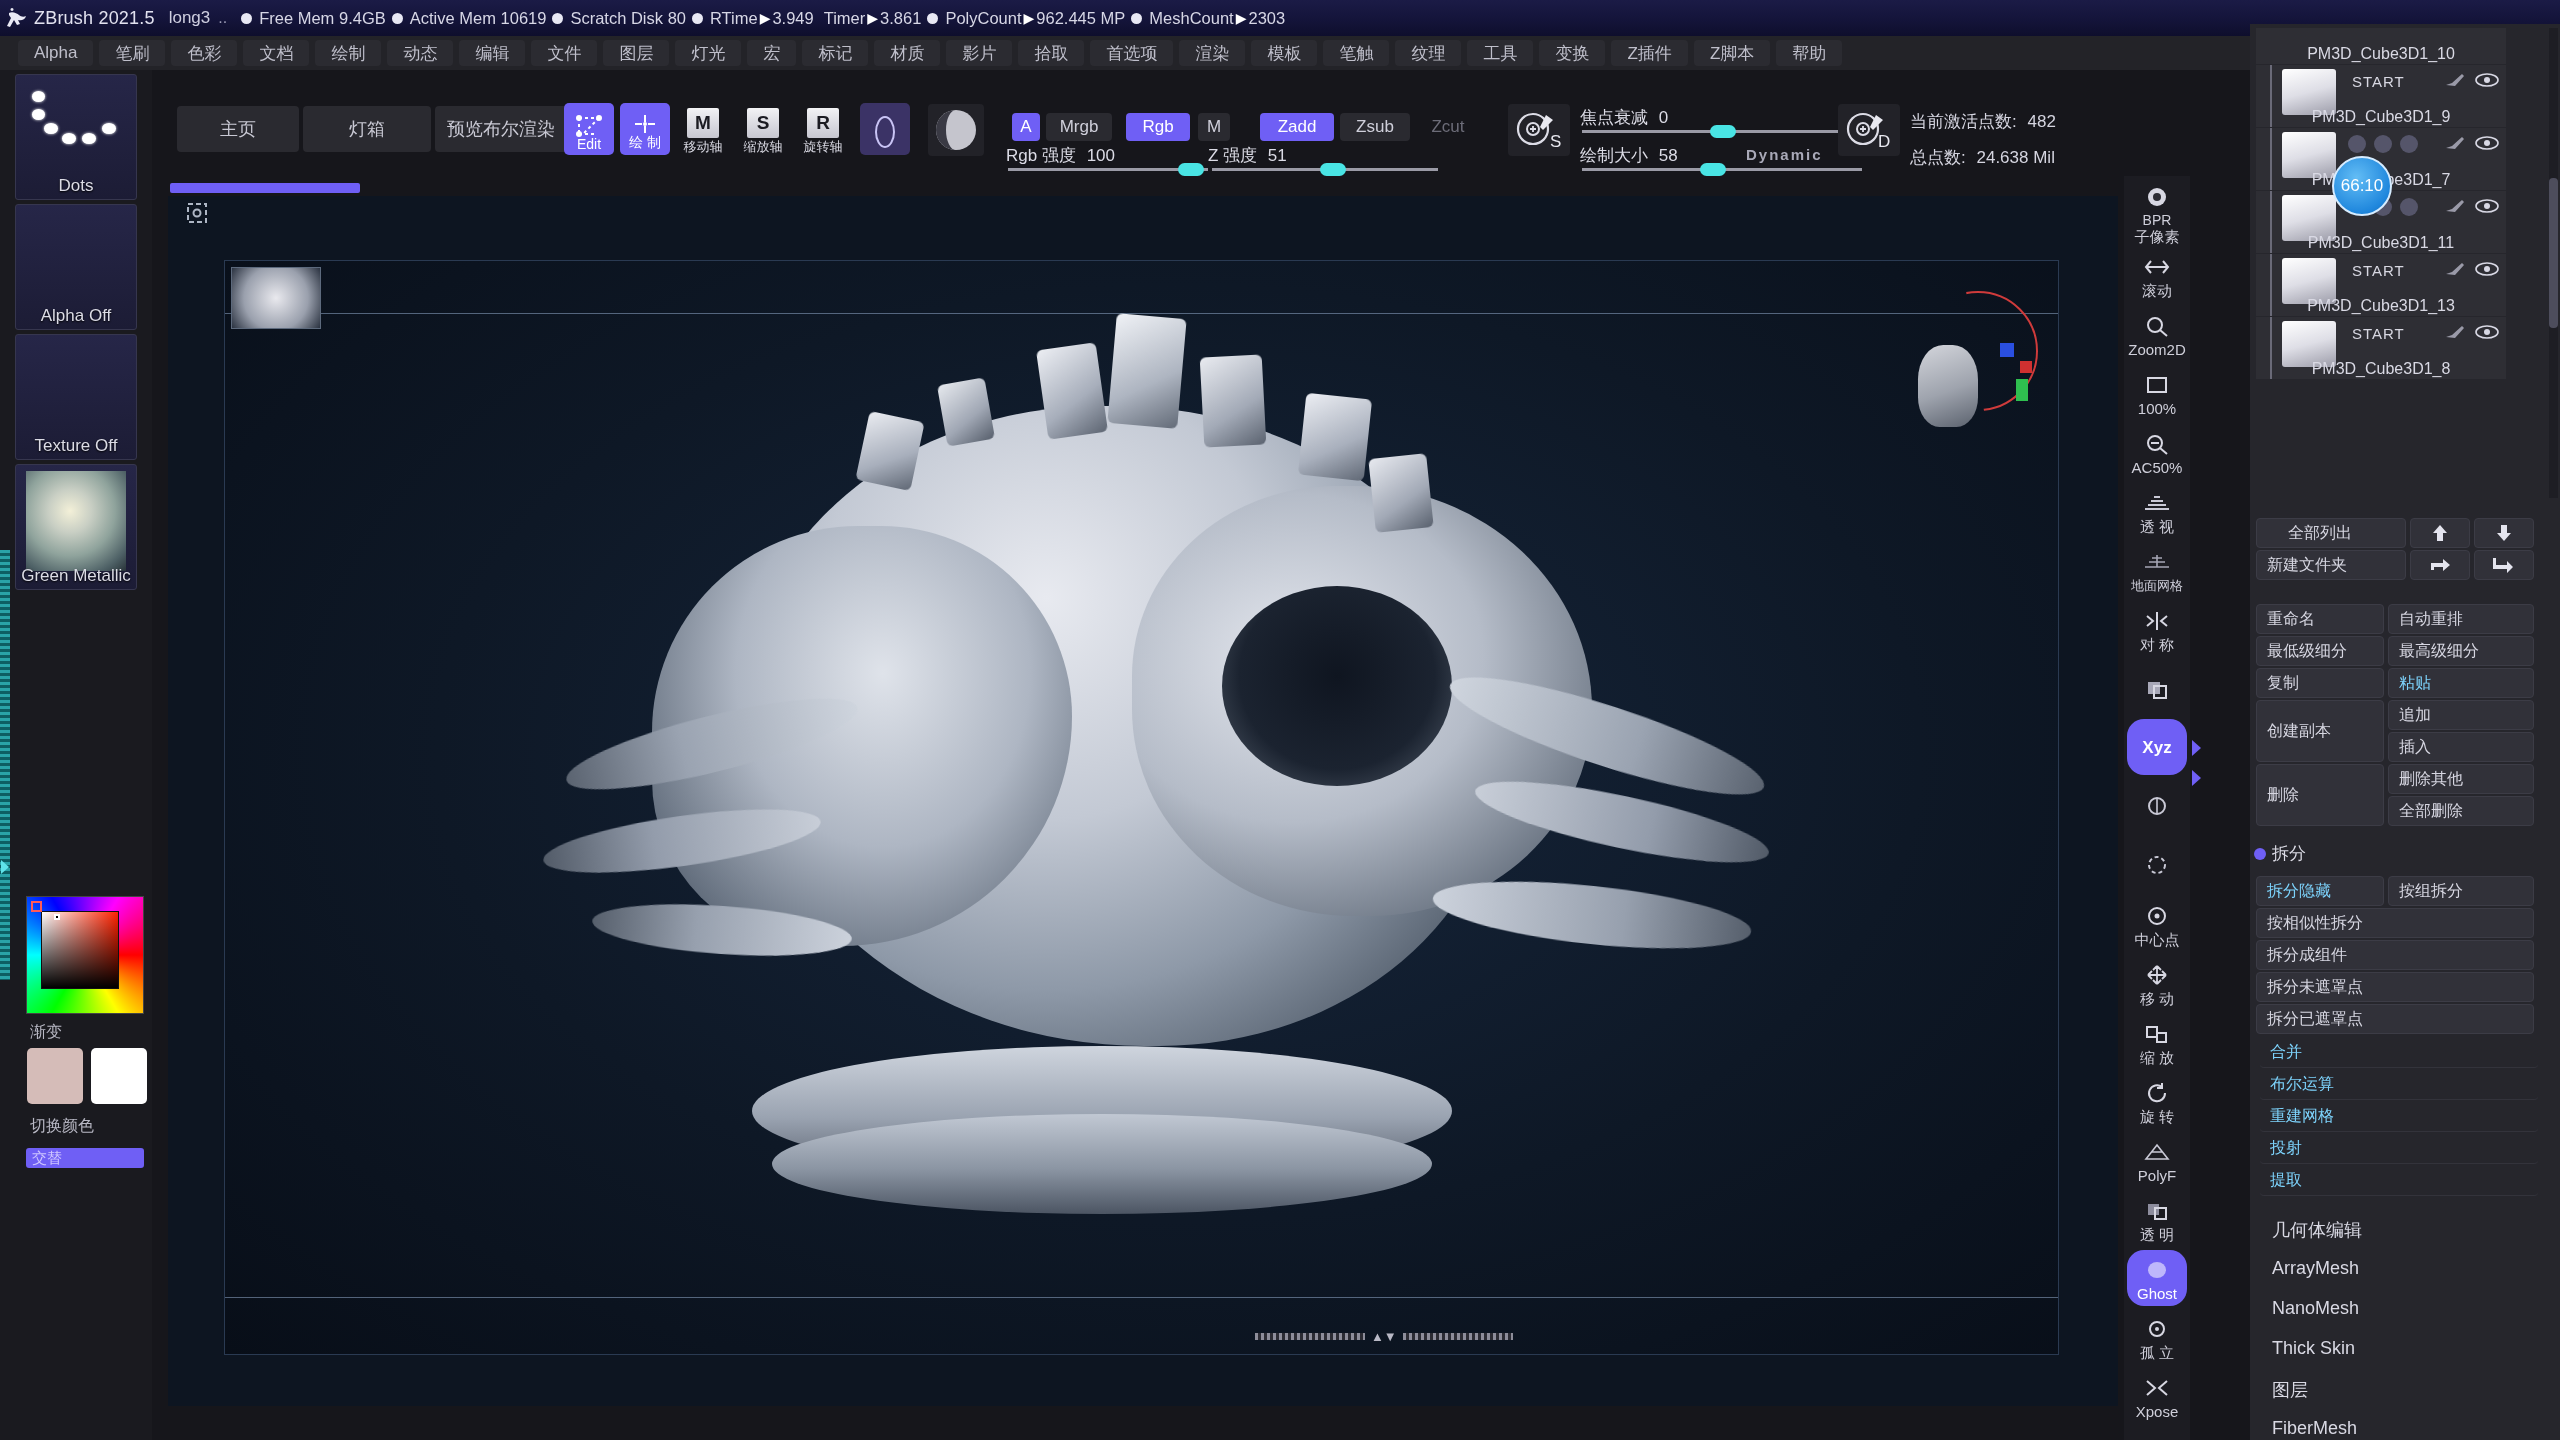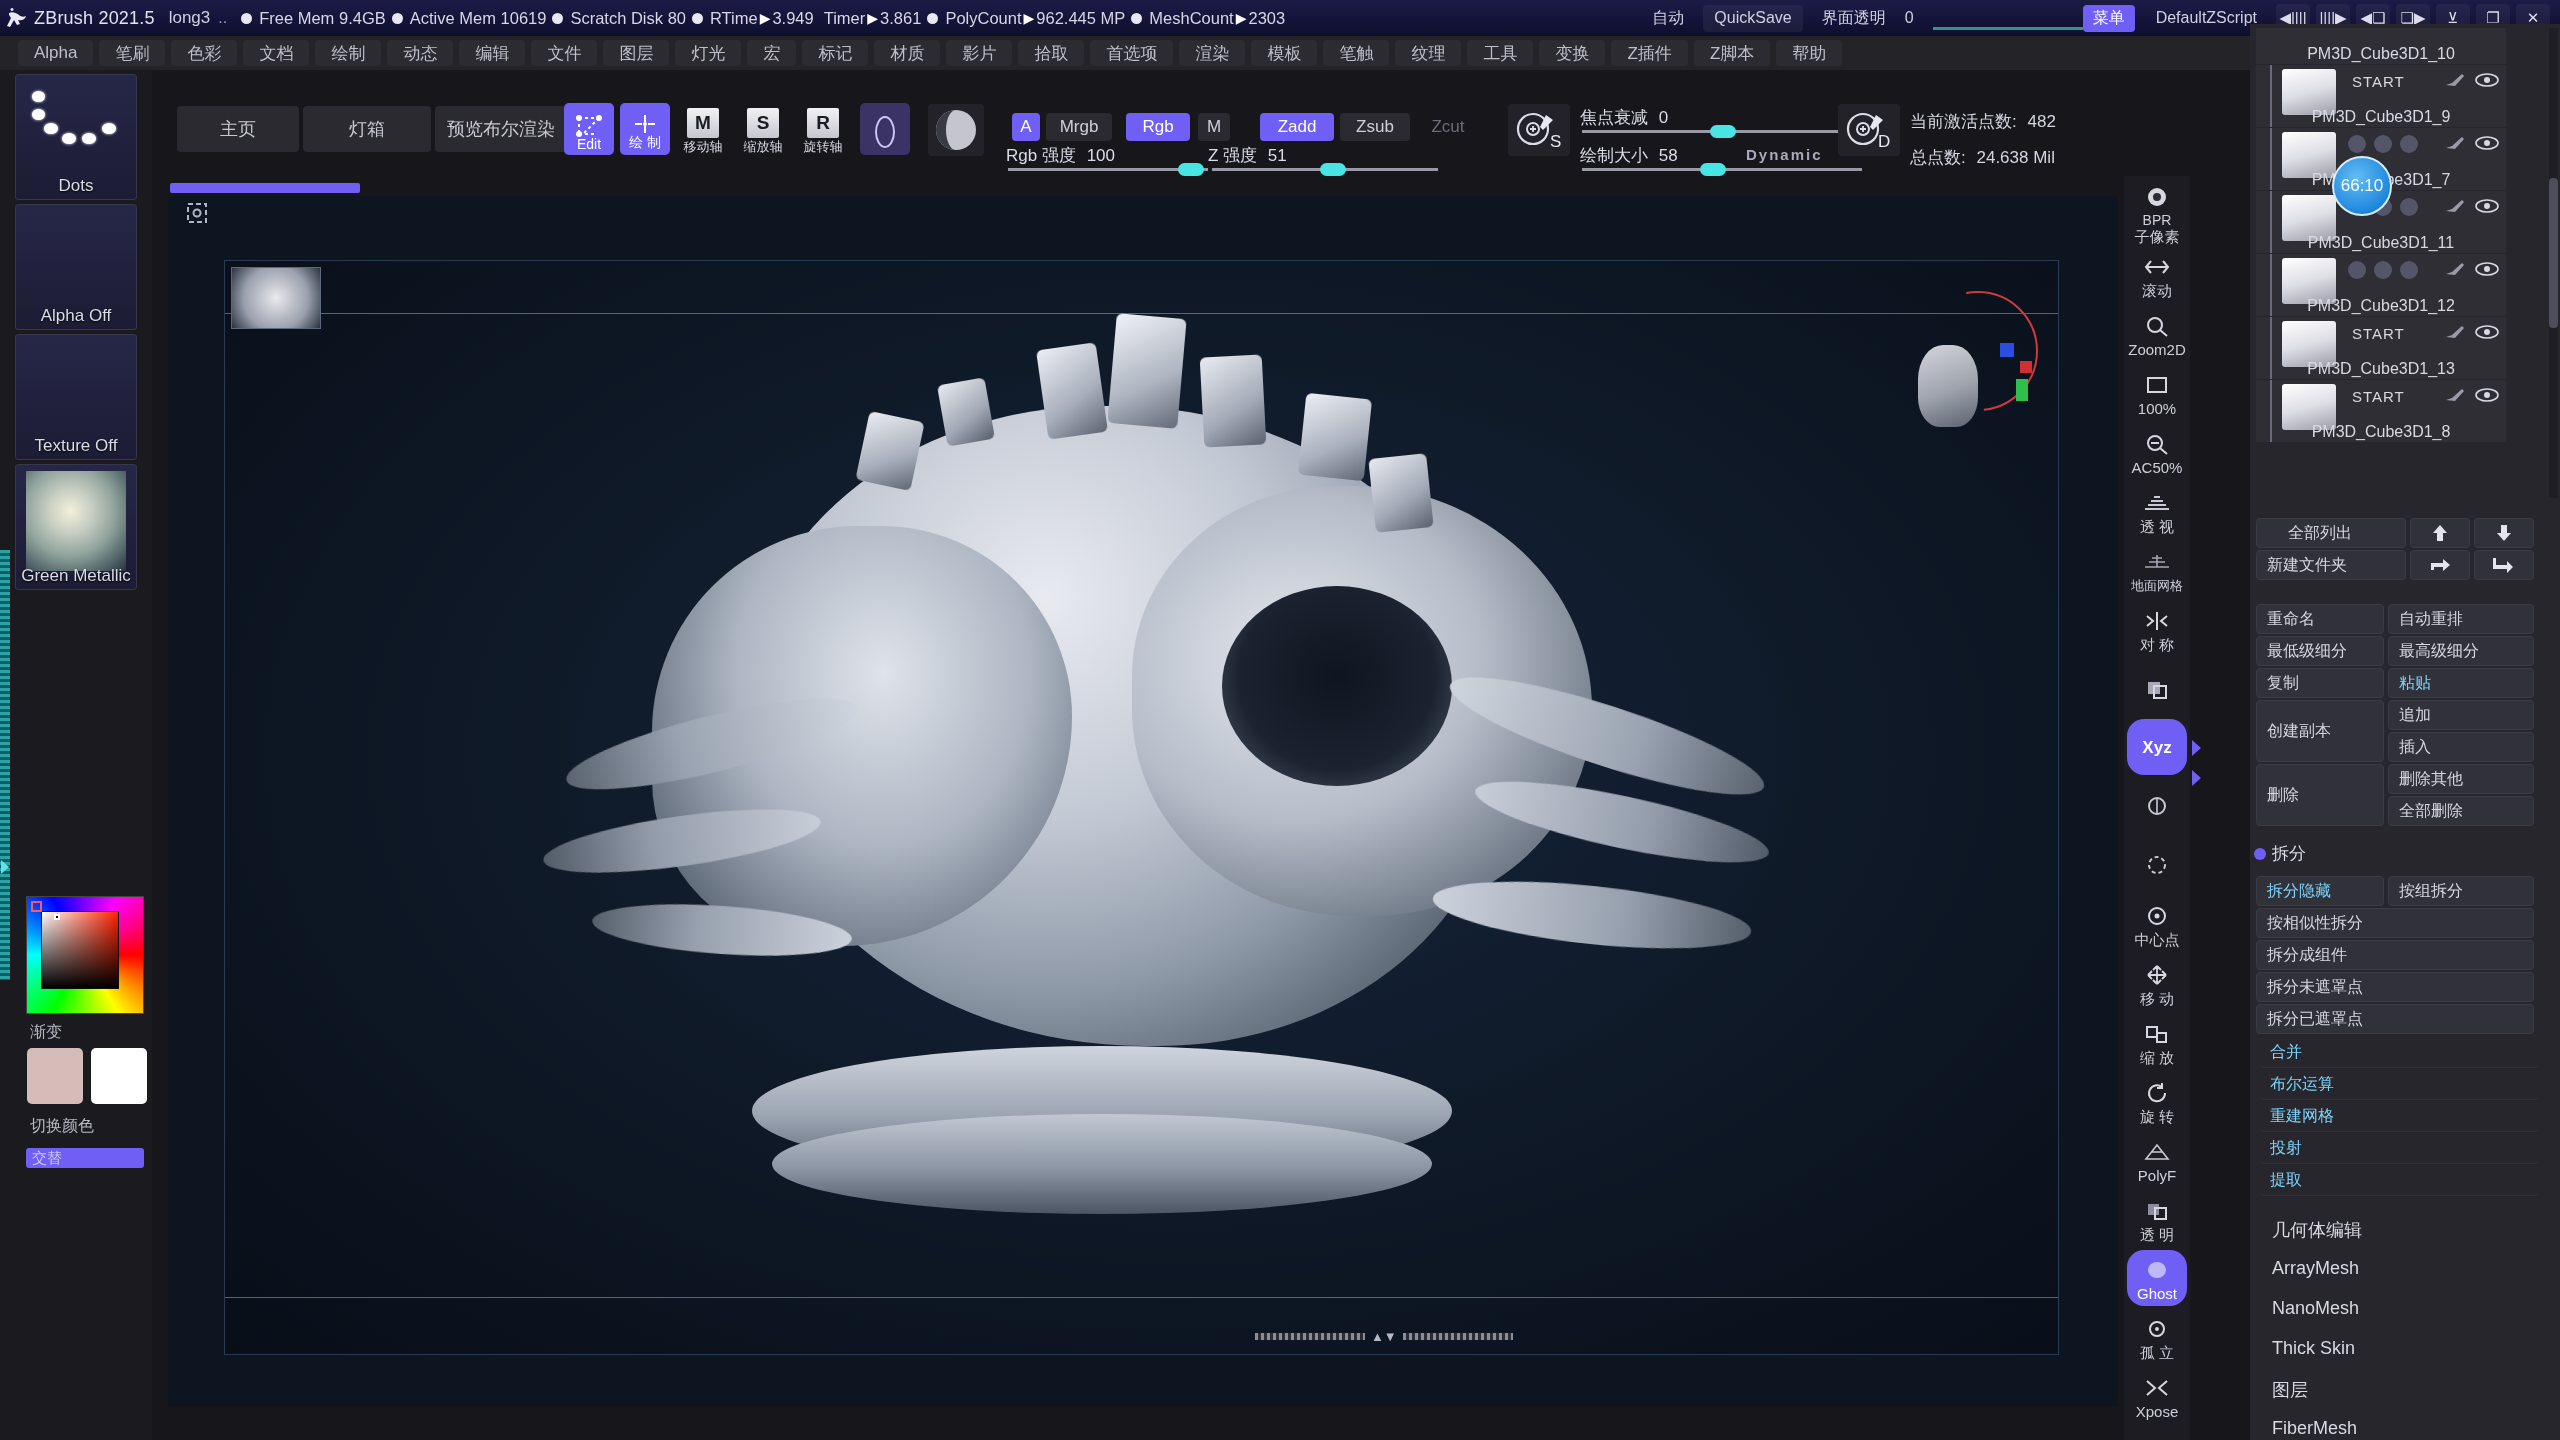--- a/index.html
+++ b/index.html
@@ -276,38 +276,20 @@
         <span class="tb-arrow">▶</span>
         <span>962.445 MP</span>
     </div>
     <div class="tb-stat">
       <span class="tb-bullet"></span>
       <span>MeshCount</span>
         <span class="tb-arrow">▶</span>
         <span>2303</span>
     </div>
 
-    <div class="tb-right">
-      <div class="tb-btn plain">自动</div>
-      <div class="tb-btn">QuickSave</div>
-      <div class="tb-btn plain">界面透明</div>
-      <div class="tb-btn plain" style="padding-left:0">0</div>
-      <div class="tb-slider-wrap">
-          <div class="tb-slider-line"></div>
-        </div>
-      <div class="tb-accent">菜单</div>
-      <div class="tb-btn plain">DefaultZScript</div>
-      <div class="tb-icobtn">◀||||</div>
-      <div class="tb-icobtn">||||▶</div>
-      <div class="tb-icobtn">◀❏</div>
-      <div class="tb-icobtn">❏▶</div>
-      <div class="tb-icobtn">⊻</div>
-      <div class="tb-icobtn">❐</div>
-      <div class="tb-icobtn" style="margin-right:10px">✕</div>
-    </div>
   </div>
 
   <div id="menubar">
     <div class="menu-item">Alpha</div>
     <div class="menu-item">笔刷</div>
     <div class="menu-item">色彩</div>
     <div class="menu-item">文档</div>
     <div class="menu-item">绘制</div>
     <div class="menu-item">动态</div>
     <div class="menu-item">编辑</div>
@@ -784,35 +766,20 @@
             </svg></div>
         <div class="st-eye"><svg width="26" height="14" viewBox="0 0 26 14">
               <ellipse cx="13" cy="7" rx="11" ry="6" fill="none" stroke="#d8d8e4" stroke-width="1.6"></ellipse>
               <circle cx="13" cy="7" r="3" fill="#d8d8e4"></circle>
             </svg></div>
         <div class="st-name">PM3D_Cube3D1_11</div>
       </div>
       <div class="st-row">
         <div class="st-tree"></div>
         <div class="st-thumb"></div>
-        <div class="st-circ" style="left:92px"></div>
-          <div class="st-circ" style="left:118px"></div>
-          <div class="st-circ" style="left:144px"></div>
-        <div class="st-brush"><svg width="22" height="14" viewBox="0 0 22 14">
-              <path d="M2 12l6-2 10-9 2 2-9 10z" fill="#9a9aa8"></path>
-            </svg></div>
-        <div class="st-eye"><svg width="26" height="14" viewBox="0 0 26 14">
-              <ellipse cx="13" cy="7" rx="11" ry="6" fill="none" stroke="#d8d8e4" stroke-width="1.6"></ellipse>
-              <circle cx="13" cy="7" r="3" fill="#d8d8e4"></circle>
-            </svg></div>
-        <div class="st-name">PM3D_Cube3D1_12</div>
-      </div>
-      <div class="st-row">
-        <div class="st-tree"></div>
-        <div class="st-thumb"></div>
         <div class="st-start">START</div>
         <div class="st-brush"><svg width="22" height="14" viewBox="0 0 22 14">
               <path d="M2 12l6-2 10-9 2 2-9 10z" fill="#9a9aa8"></path>
             </svg></div>
         <div class="st-eye"><svg width="26" height="14" viewBox="0 0 26 14">
               <ellipse cx="13" cy="7" rx="11" ry="6" fill="none" stroke="#d8d8e4" stroke-width="1.6"></ellipse>
               <circle cx="13" cy="7" r="3" fill="#d8d8e4"></circle>
             </svg></div>
         <div class="st-name">PM3D_Cube3D1_13</div>
       </div>

